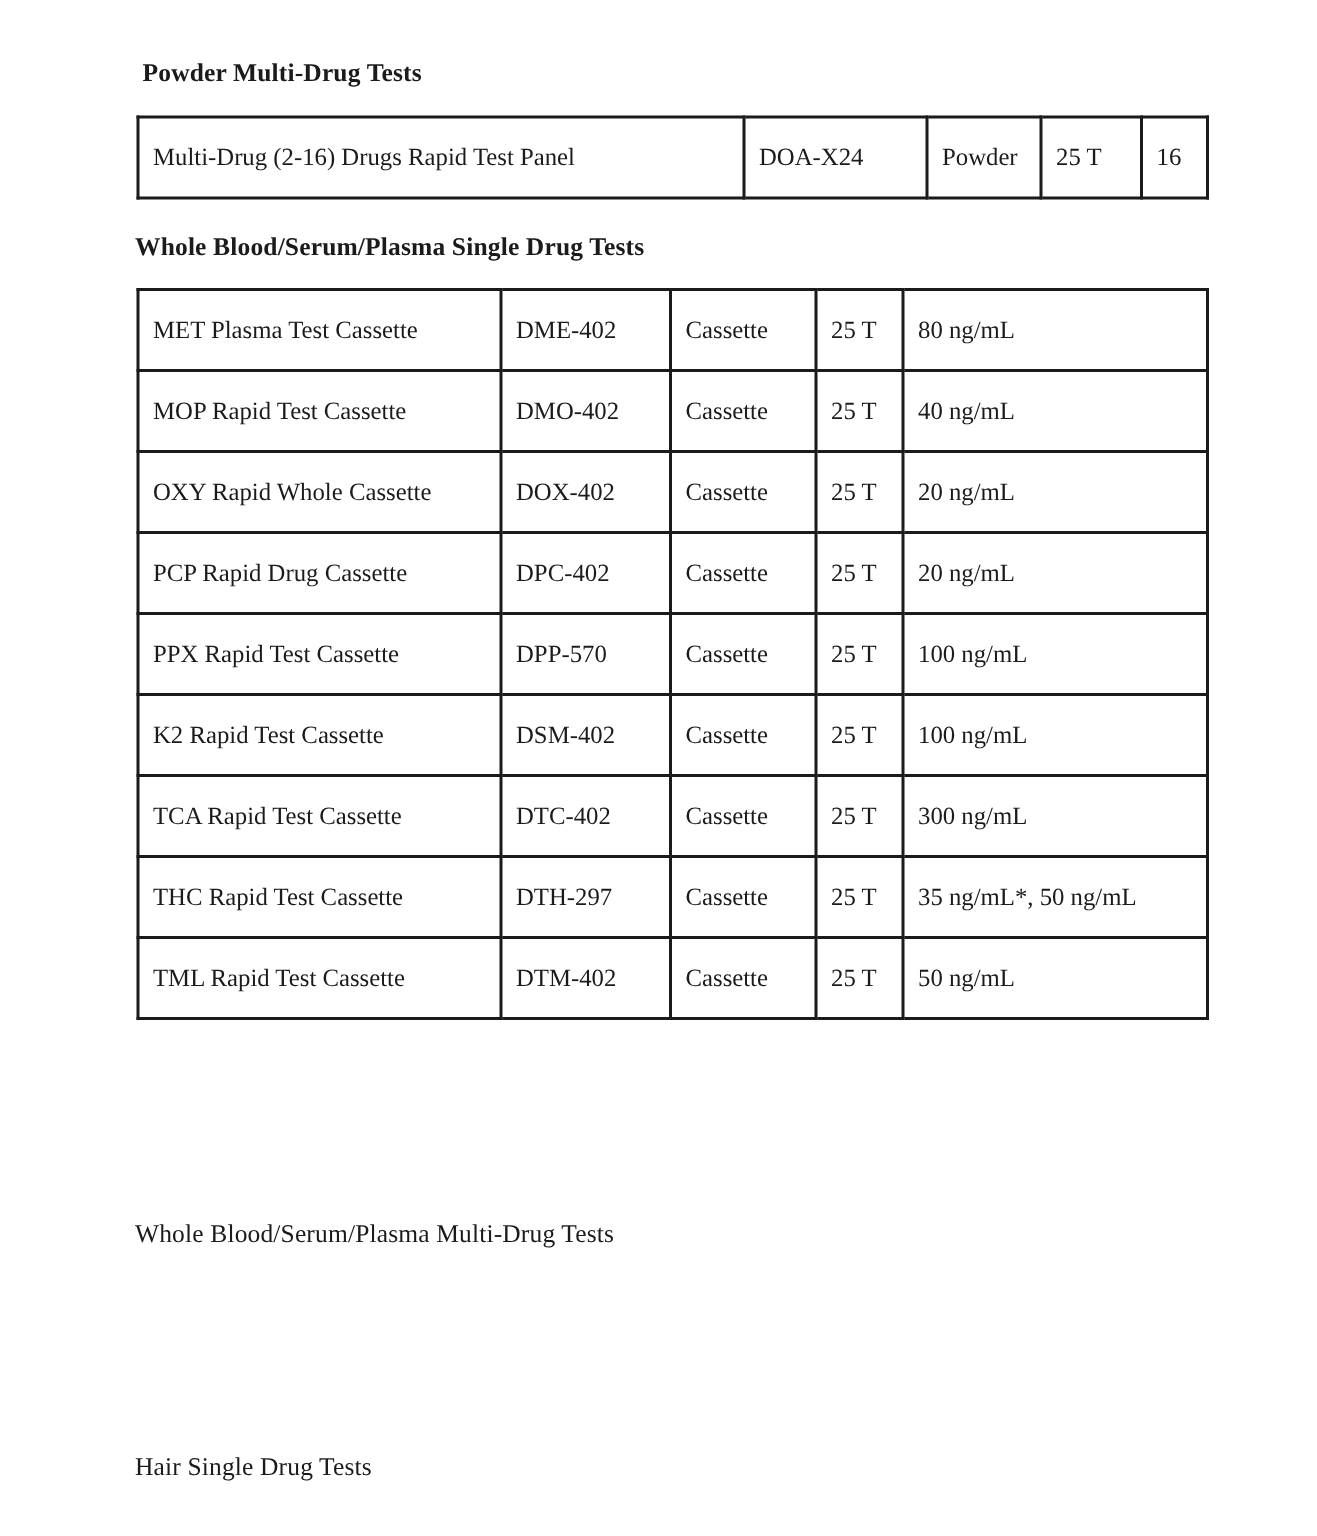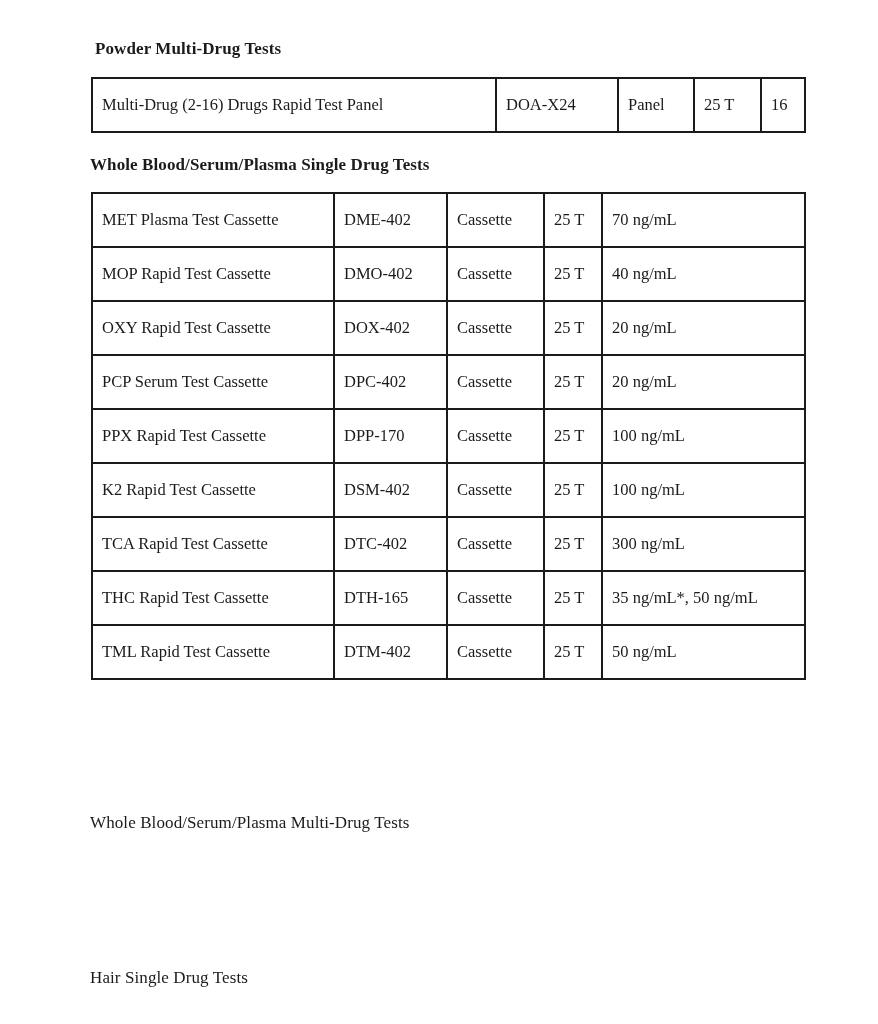--- a/index.html
+++ b/index.html
@@ -62,21 +62,21 @@
       <col style="width:404px">
         <col style="width:122px">
         <col style="width:76px">
       <col style="width:67px">
         <col style="width:44px">
     </colgroup>
     <tbody>
         <tr>
           <td>Multi-Drug (2-16) Drugs Rapid Test Panel</td>
           <td>DOA-X24</td>
-          <td>Panel</td>
+          <td>Powder</td>
           <td>25 T</td>
           <td>16</td>
         </tr>
       </tbody>
   </table>
 
   <div id="heading-2" class="heading bold">Whole Blood/Serum/Plasma Single Drug Tests</div>
 
   <table id="table-2" class="doc">
     <colgroup>
@@ -85,67 +85,67 @@
         <col style="width:97px">
       <col style="width:58px">
         <col style="width:203px">
     </colgroup>
     <tbody>
         <tr>
           <td>MET Plasma Test Cassette</td>
           <td>DME-402</td>
           <td>Cassette</td>
           <td>25 T</td>
-          <td>70 ng/mL</td>
+          <td>80 ng/mL</td>
         </tr>
         <tr>
           <td>MOP Rapid Test Cassette</td>
           <td>DMO-402</td>
           <td>Cassette</td>
           <td>25 T</td>
           <td>40 ng/mL</td>
         </tr>
         <tr>
-          <td>OXY Rapid Test Cassette</td>
+          <td>OXY Rapid Whole Cassette</td>
           <td>DOX-402</td>
           <td>Cassette</td>
           <td>25 T</td>
           <td>20 ng/mL</td>
         </tr>
         <tr>
-          <td>PCP Serum Test Cassette</td>
+          <td>PCP Rapid Drug Cassette</td>
           <td>DPC-402</td>
           <td>Cassette</td>
           <td>25 T</td>
           <td>20 ng/mL</td>
         </tr>
         <tr>
           <td>PPX Rapid Test Cassette</td>
-          <td>DPP-170</td>
+          <td>DPP-570</td>
           <td>Cassette</td>
           <td>25 T</td>
           <td>100 ng/mL</td>
         </tr>
         <tr>
           <td>K2 Rapid Test Cassette</td>
           <td>DSM-402</td>
           <td>Cassette</td>
           <td>25 T</td>
           <td>100 ng/mL</td>
         </tr>
         <tr>
           <td>TCA Rapid Test Cassette</td>
           <td>DTC-402</td>
           <td>Cassette</td>
           <td>25 T</td>
           <td>300 ng/mL</td>
         </tr>
         <tr>
           <td>THC Rapid Test Cassette</td>
-          <td>DTH-165</td>
+          <td>DTH-297</td>
           <td>Cassette</td>
           <td>25 T</td>
           <td>35 ng/mL*, 50 ng/mL</td>
         </tr>
         <tr>
           <td>TML Rapid Test Cassette</td>
           <td>DTM-402</td>
           <td>Cassette</td>
           <td>25 T</td>
           <td>50 ng/mL</td>

